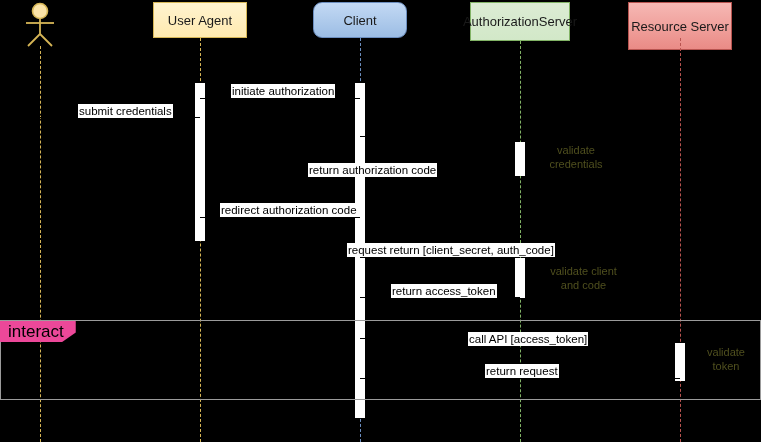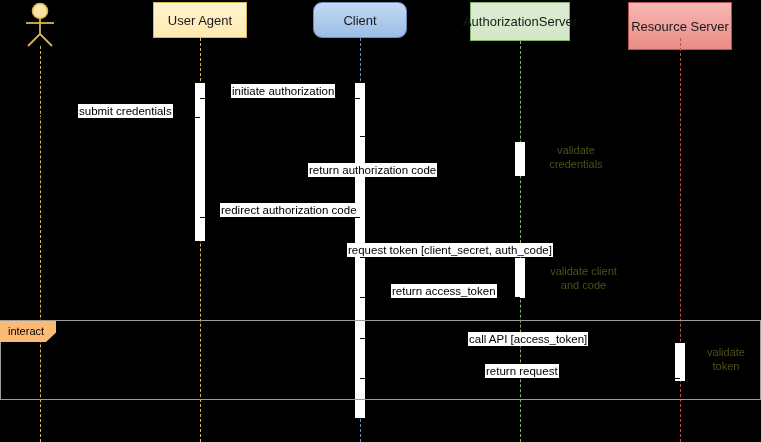--- a/index.html
+++ b/index.html
@@ -99,23 +99,23 @@
 
   
   .fragment {
     position: absolute;
     box-sizing: border-box;
     border: 1px solid #9b9b9b;
     background: transparent;
   }
   .fragment-label {
     position: absolute;
-    background: #fdba74;
+    background: #ec4899;
     color: #000000;
-    font-size: 11px;
+    font-size: 17px;
     line-height: 15px;
     padding: 3px 12px 3px 8px;
     white-space: nowrap;
     clip-path: polygon(0 0, 100% 0, 100% 55%, 82% 100%, 0 100%);
   }
 
   
   .actor-figure { position: absolute; }
 </style>
 </head>
@@ -177,21 +177,21 @@
 
   <div class="msg-label" style="left:231px; top:84px;">initiate authorization</div>
 
   <div class="msg-label" style="left:78px; top:104px;">submit credentials</div>
 
 
   <div class="msg-label" style="left:308px; top:163px;">return authorization code</div>
 
   <div class="msg-label" style="left:220px; top:203px;">redirect authorization code</div>
 
-  <div class="msg-label" style="left:347px; top:243px;">request token [client_secret, auth_code]</div>
+  <div class="msg-label" style="left:347px; top:243px;">request return [client_secret, auth_code]</div>
 
   <div class="msg-label" style="left:391px; top:284px;">return access_token</div>
 
   <div class="msg-label" style="left:468px; top:332px;">call API [access_token]</div>
 
   <div class="msg-label" style="left:485px; top:364px;">return request</div>
 
   <div class="self-note" style="left:531px; top:143px; width:90px;">validate
 credentials</div>
 

